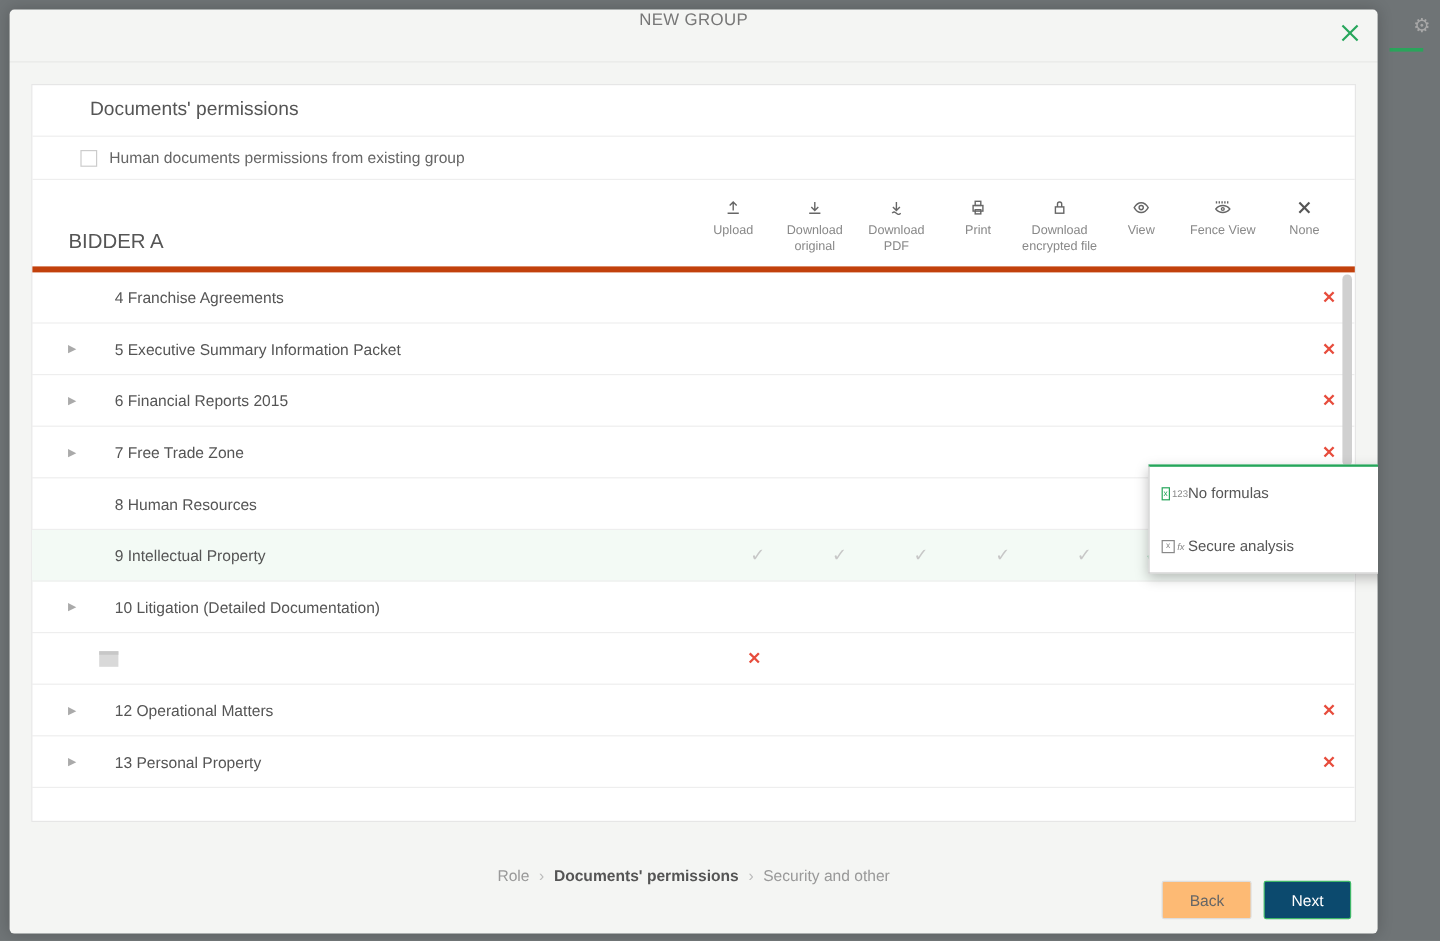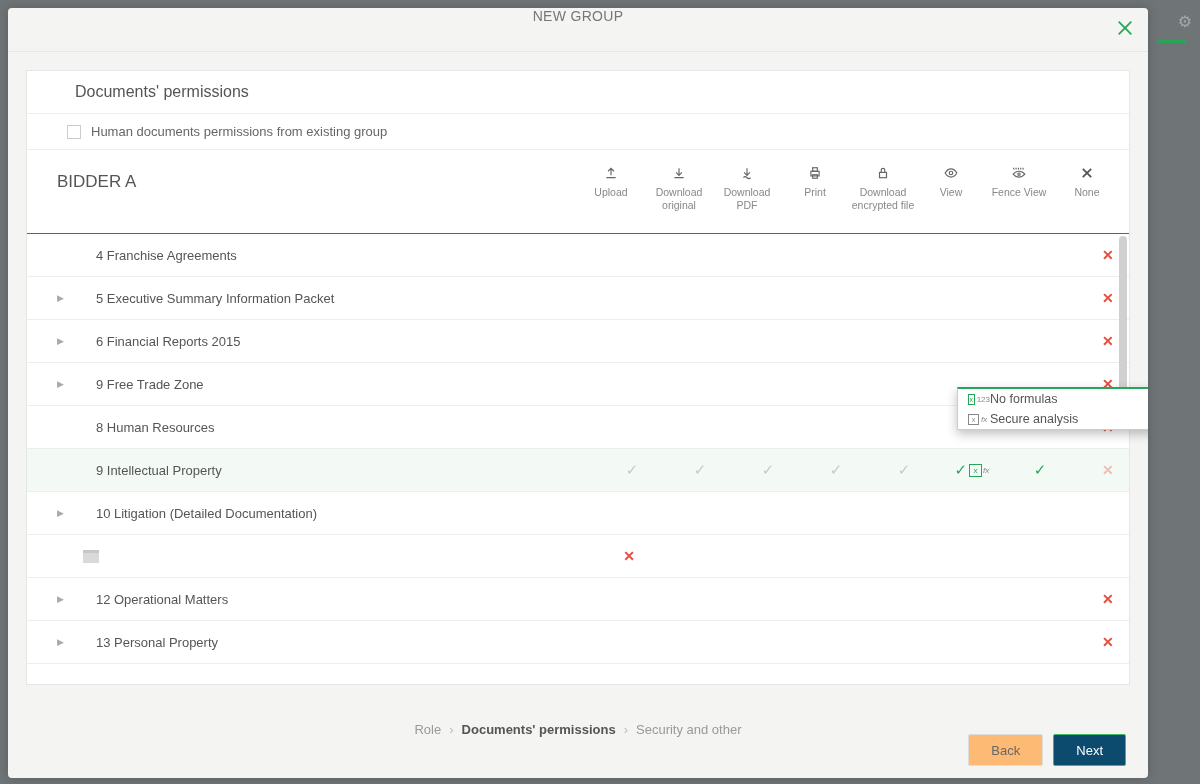--- a/index.html
+++ b/index.html
@@ -68,23 +68,23 @@
   .checkbox-empty {
     width: 14px; height: 14px;
     border: 1px solid #ccc;
     margin-right: 10px;
     background: #fff;
     cursor: pointer;
   }
 
   .grid-header {
     display: flex;
-    align-items: flex-start;
-    padding: 14px 10px 21px 30px;
-    border-bottom: 1px solid #c2410c;
+    align-items: flex-end;
+    padding: 14px 10px 10px 30px;
+    border-bottom: 5px solid #c2410c;
   }
   .group-title {
     flex: 0 0 520px;
     font-size: 17px;
     color: #555;
     padding-top: 8px;
   }
   .perm-cols {
     flex: 1;
     display: flex;
@@ -160,21 +160,21 @@
     width: 210px;
     background: #fff;
     border: 1px solid #ccc;
     border-top: 2px solid #26a65b;
     box-shadow: 0 4px 10px rgba(0,0,0,0.25);
     z-index: 50;
   }
   .dropdown-item {
     display: flex;
     align-items: center;
-    padding: 3px 10px;
+    padding: 15px 10px;
     font-size: 12.5px;
     color: #555;
     cursor: pointer;
   }
   .dd-ico {
     width: 22px;
     display: flex; align-items: center;
     font-size: 11px;
     color: #26a65b;
   }
@@ -403,21 +403,21 @@
               <div class="cell"></div>
               <div class="cell"></div>
               <div class="cell">
                 <span class="x-red">✕</span>
               </div>
             </div>
           </div>
           <div class="row">
             <span class="expander">▶</span>
             <span class="folder"></span>
-            <span class="label">9 Free Trade Zone</span>
+            <span class="label">7 Free Trade Zone</span>
             <div class="perm-cells">
               <div class="cell"></div>
               <div class="cell"></div>
               <div class="cell"></div>
               <div class="cell"></div>
               <div class="cell"></div>
               <div class="cell"></div>
               <div class="cell"></div>
               <div class="cell">
                 <span class="x-red">✕</span>

